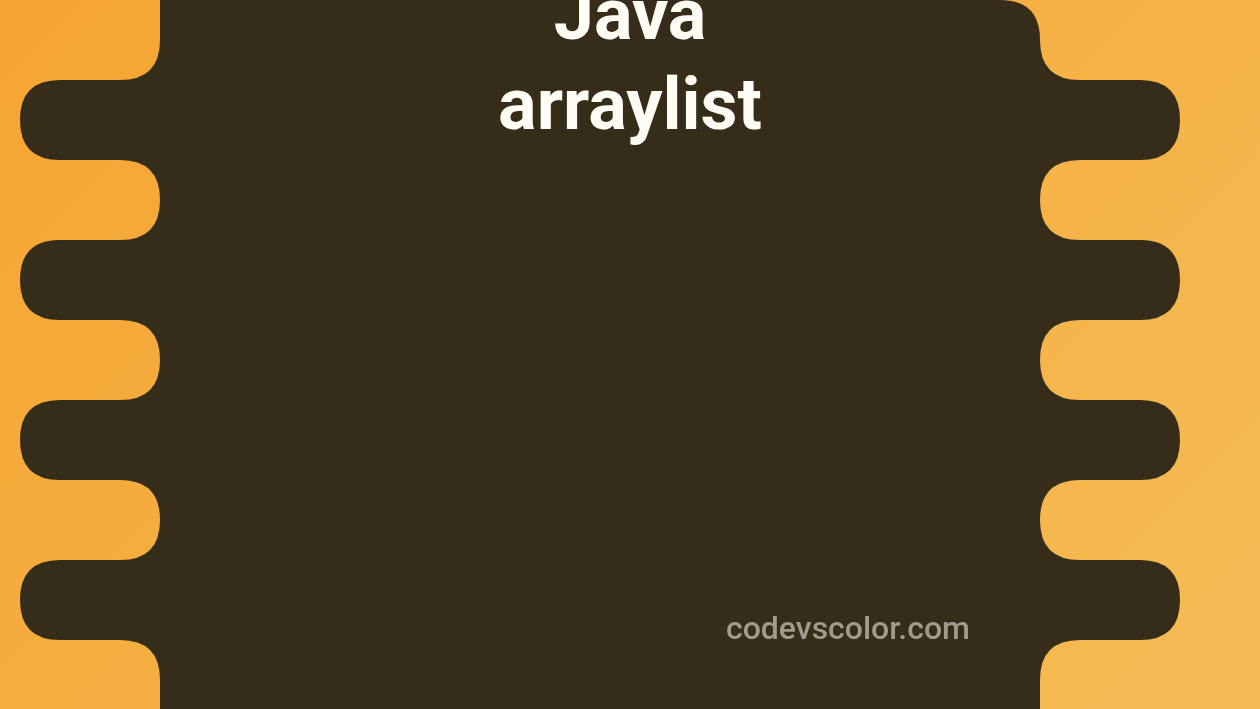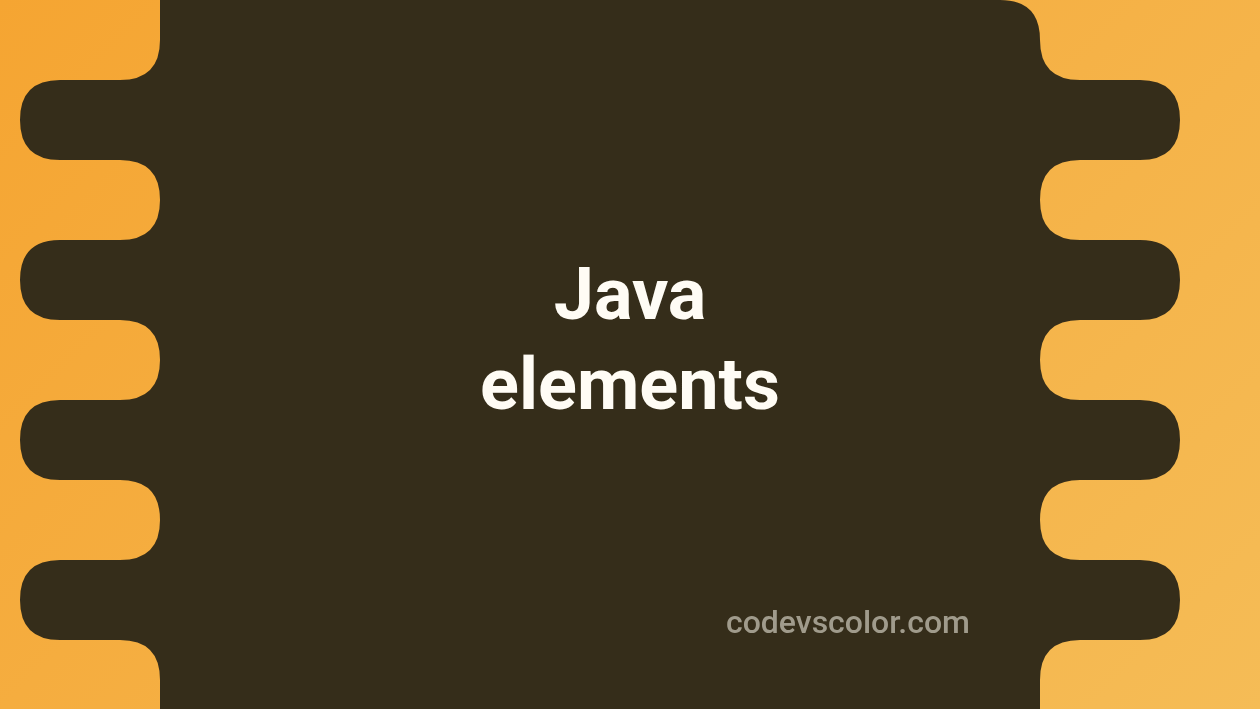--- a/index.html
+++ b/index.html
@@ -27,35 +27,34 @@
       fill: #352d1a;
     }
     .content {
       position: absolute;
       top: 0;
       left: 0;
       width: 100%;
       height: 100%;
       display: flex;
       flex-direction: column;
-      justify-content: center;
       align-items: center;
       z-index: 10;
     }
     .title {
       color: #fffcf5;
       font-weight: 700;
       font-size: 72px;
       line-height: 1.25;
       text-align: center;
       margin-top: -30px;
     }
     .watermark {
       position: absolute;
-      bottom: 68px;
+      bottom: 62px;
       right: 290px;
       color: #a09b8c;
       font-size: 32px;
       font-weight: 500;
       z-index: 10;
     }
   </style>
 </head>
 <body>
 
@@ -120,17 +119,17 @@
       Q 160 80 160 40
       Q 160 0 160 0
       Z
     "></path>
   </svg>
 </div>
 
 <div class="content">
   <div class="title">
     <div>Java</div>
-    <div>elements</div>
+    <div>arraylist</div>
   </div>
 </div>
 
 <div class="watermark">codevscolor.com</div>
 
 </body></html>

